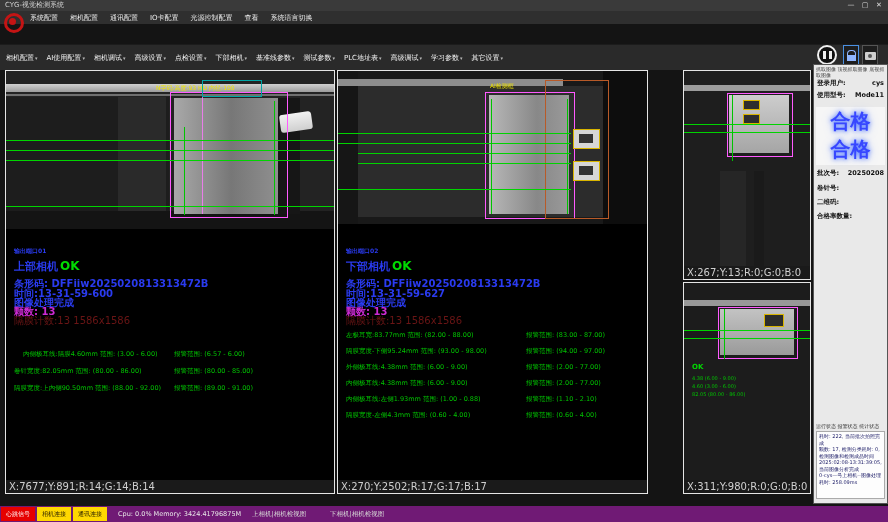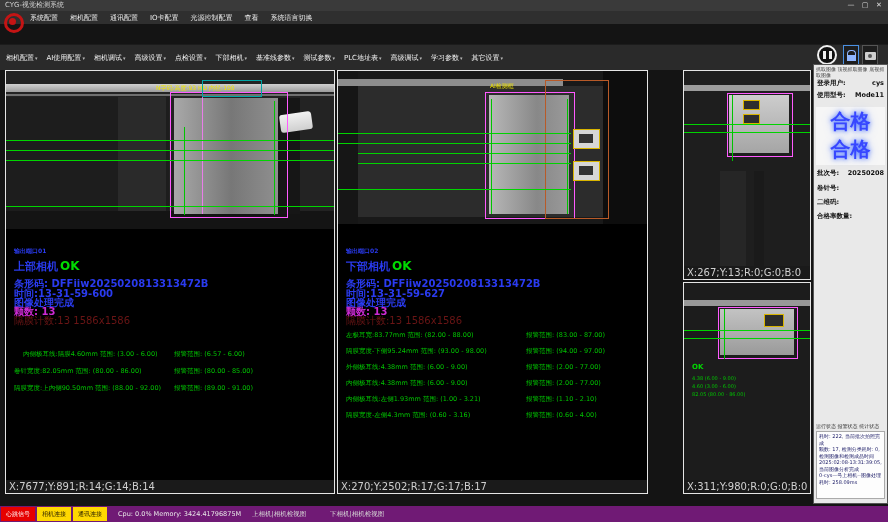--- a/index.html
+++ b/index.html
@@ -206,22 +206,22 @@
     </div>
     <div class="iline" style="top:206px;">条形码: DFFiiw2025020813313472B</div>
     <div class="iline" style="top:216px;">时间:13-31-59-627</div>
     <div class="iline" style="top:225px;">图像处理完成</div>
     <div class="iline magenta" style="top:234px;">颗数: 13</div>
     <div class="iline dim" style="top:243px;">隔膜计数:13 1586x1586</div>
     <div class="mrow" style="top:260px;"><span>左极耳宽:83.77mm 范围: (82.00 - 88.00)</span><span class="mr">报警范围: (83.00 - 87.00)</span></div>
     <div class="mrow" style="top:276px;"><span>隔膜宽度-下侧95.24mm 范围: (93.00 - 98.00)</span><span class="mr">报警范围: (94.00 - 97.00)</span></div>
     <div class="mrow" style="top:292px;"><span>外侧极耳线:4.38mm 范围: (6.00 - 9.00)</span><span class="mr">报警范围: (2.00 - 77.00)</span></div>
     <div class="mrow" style="top:308px;"><span>内侧极耳线:4.38mm 范围: (6.00 - 9.00)</span><span class="mr">报警范围: (2.00 - 77.00)</span></div>
-    <div class="mrow" style="top:324px;"><span>内侧极耳线:左侧1.93mm 范围: (1.00 - 3.21)</span><span class="mr">报警范围: (1.10 - 2.10)</span></div>
-    <div class="mrow" style="top:340px;"><span>隔膜宽度-左侧4.3mm 范围: (0.60 - 3.16)</span><span class="mr">报警范围: (0.60 - 4.00)</span></div>
+    <div class="mrow" style="top:324px;"><span>内侧极耳线:左侧1.93mm 范围: (1.00 - 0.88)</span><span class="mr">报警范围: (1.10 - 2.10)</span></div>
+    <div class="mrow" style="top:340px;"><span>隔膜宽度-左侧4.3mm 范围: (0.60 - 4.00)</span><span class="mr">报警范围: (0.60 - 4.00)</span></div>
     <div class="coords">X:270;Y:2502;R:17;G:17;B:17</div>
   </div>
 
   <div class="panel" id="panel-st">
     <div class="scene" id="scene-st">
       <div class="abs" style="left:0;top:14px;width:128px;height:6px;background:#9c9c9c;"></div>
       <div class="abs" style="left:45px;top:24px;width:60px;height:58px;background:linear-gradient(#cdcdcd,#a5a5a5);"></div>
       <div class="pink-box" style="left:43px;top:22px;width:64px;height:62px;"></div>
       <div class="abs" style="left:59px;top:29px;width:17px;height:10px;border:1px solid #d8b400;background:#2e2e2e;box-sizing:border-box;"></div>
       <div class="abs" style="left:59px;top:43px;width:17px;height:10px;border:1px solid #d8b400;background:#2e2e2e;box-sizing:border-box;"></div>

